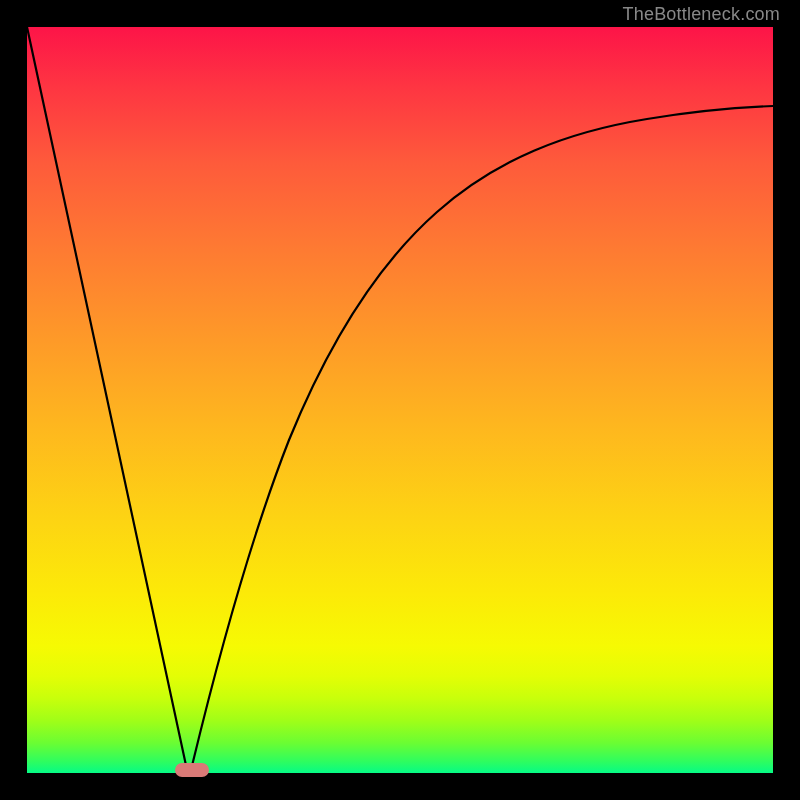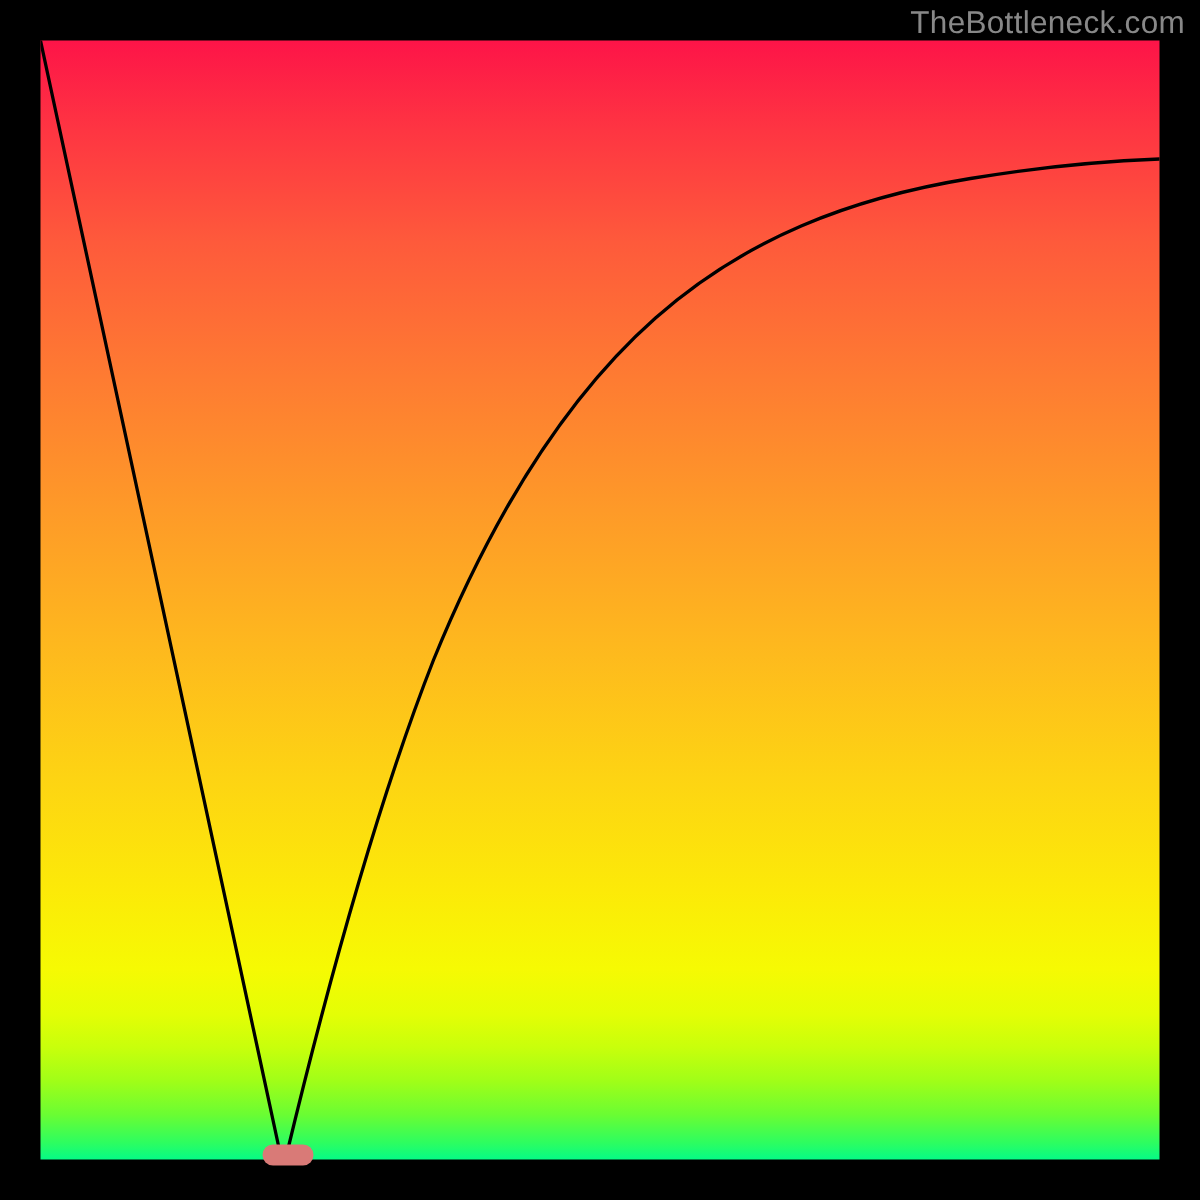--- a/index.html
+++ b/index.html
@@ -51,23 +51,23 @@
     height: 746px;
   }
   .marker {
     position: absolute;
     background: #d97a77;
     border-radius: 8px;
   }
   .watermark {
     position: absolute;
     top: 4px;
-    right: 10px;
+    right: 20px;
     color: #888;
-    font-size: 21px;
+    font-size: 18px;
     font-weight: 400;
     letter-spacing: 0.2px;
   }
 </style>
 </head>
 <body>
 
 <div class="frame">
 
   <div class="plot-area">

